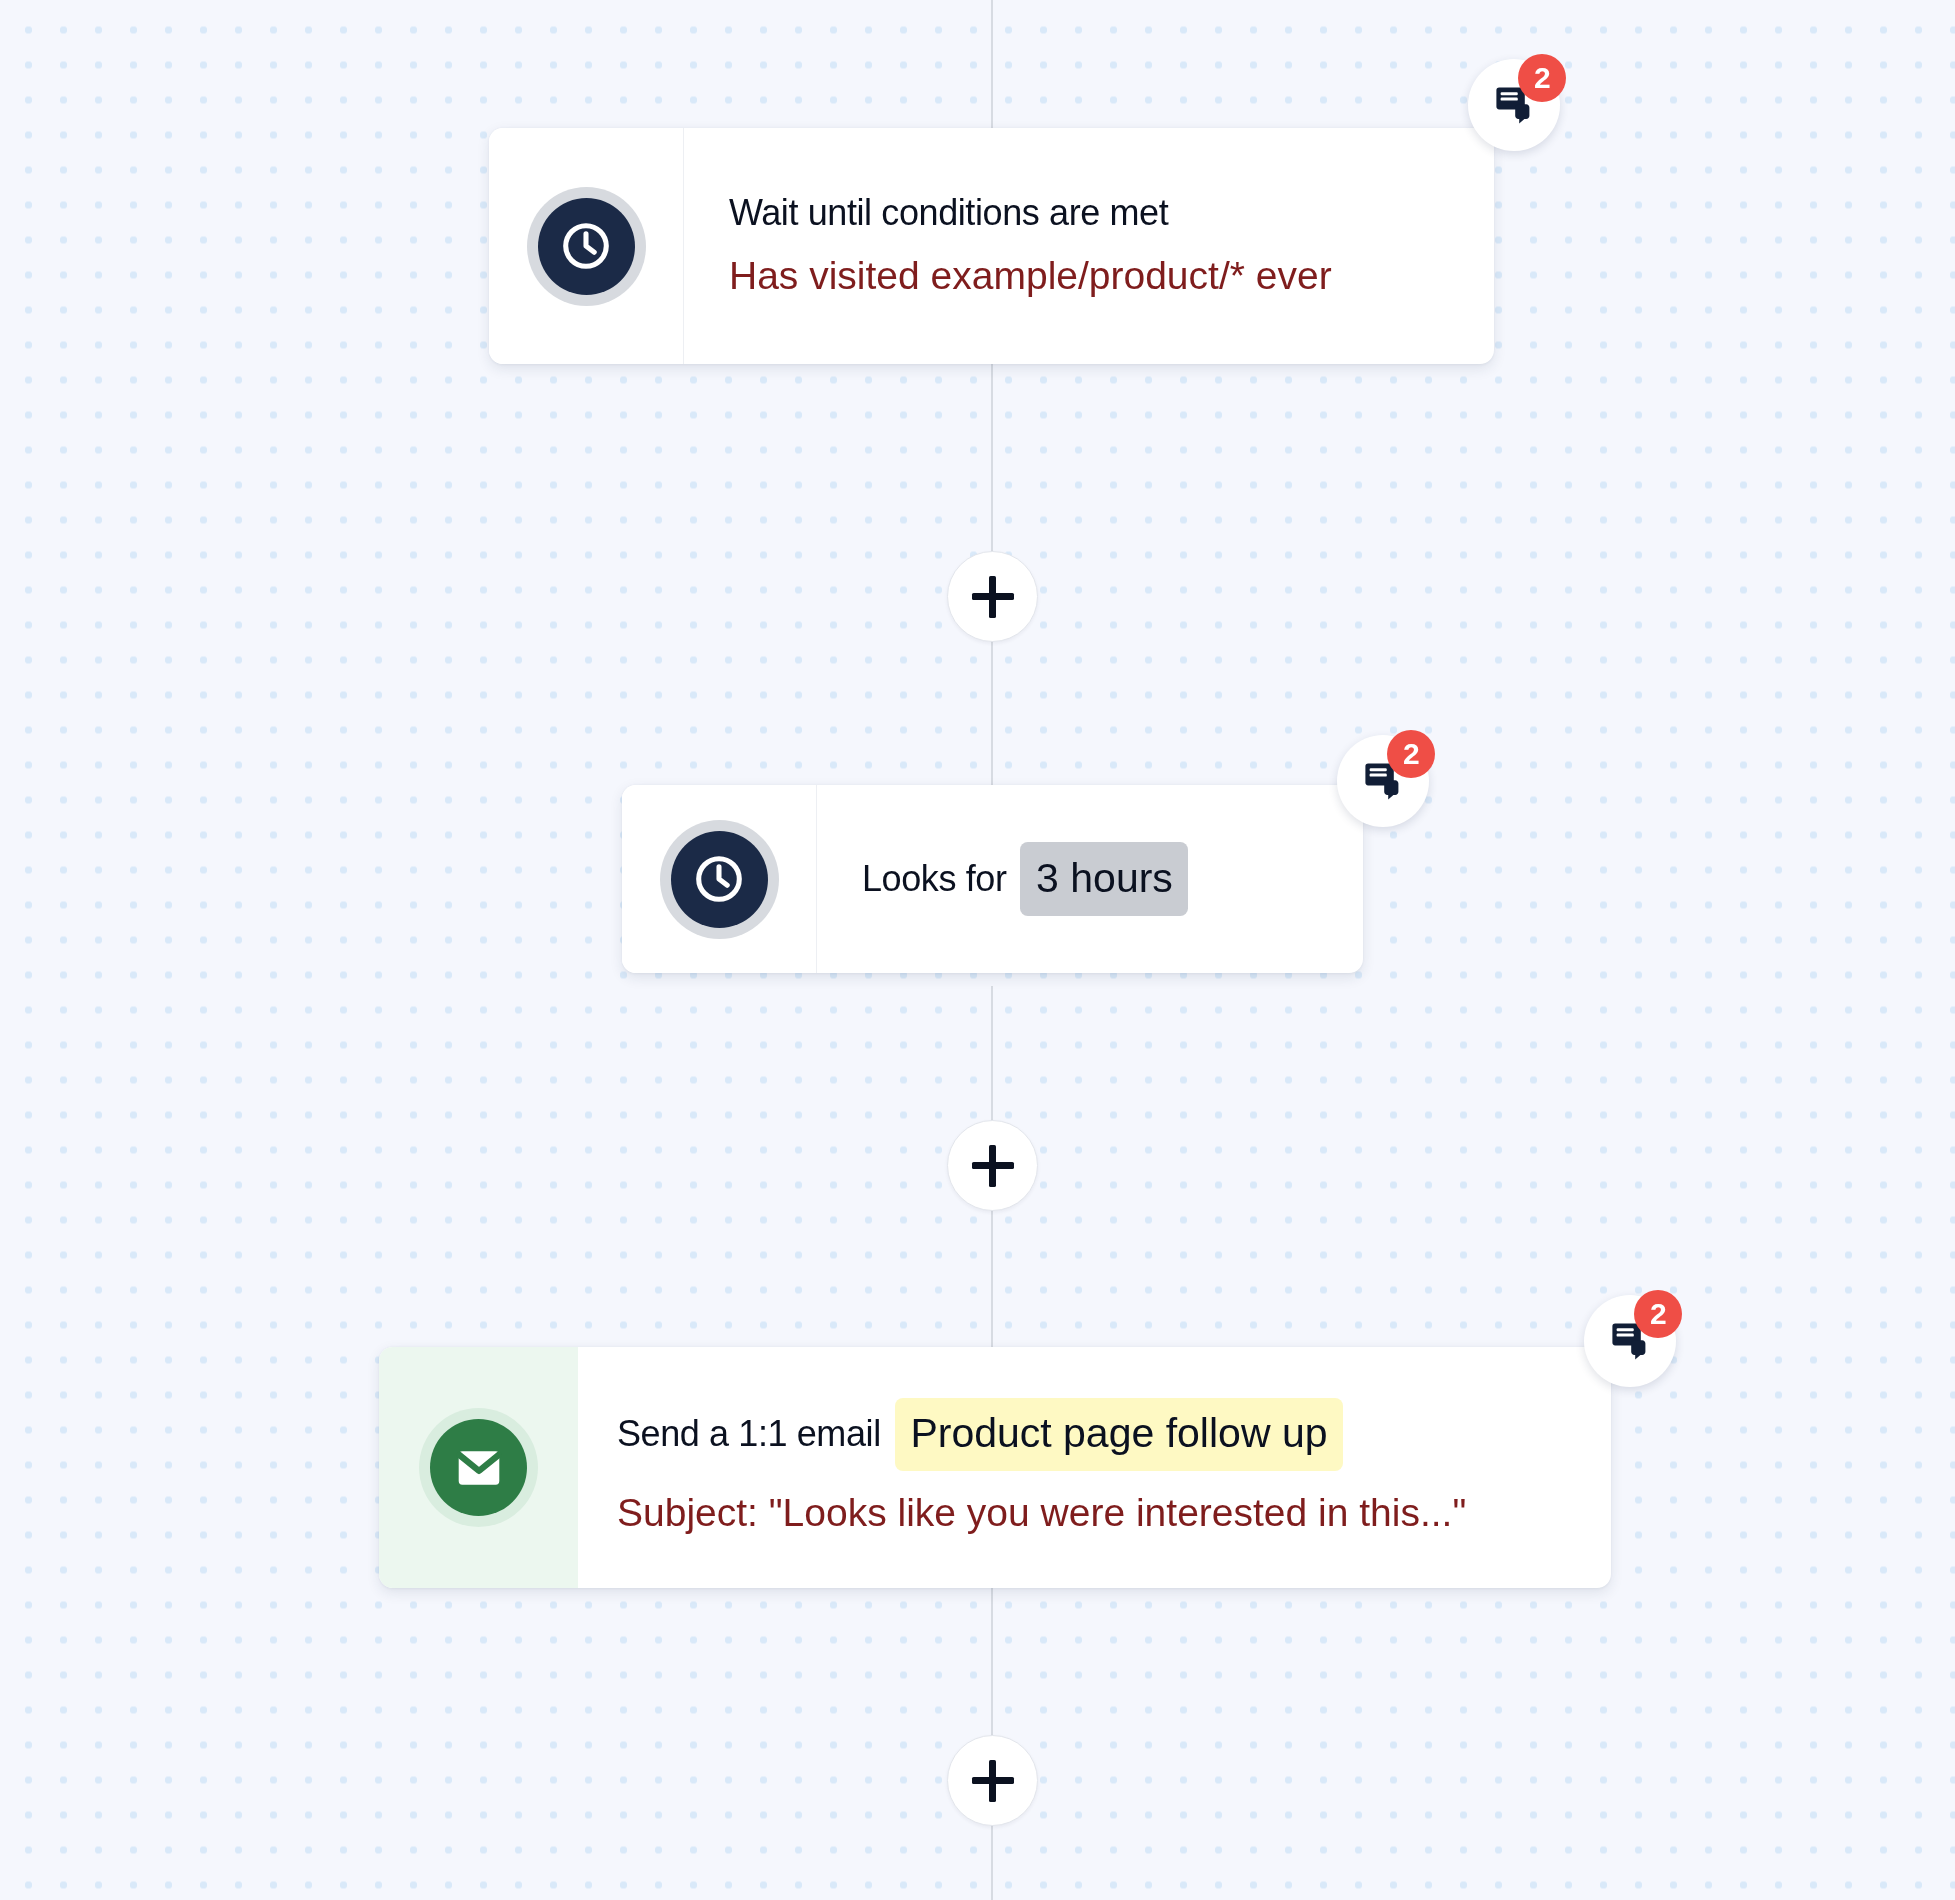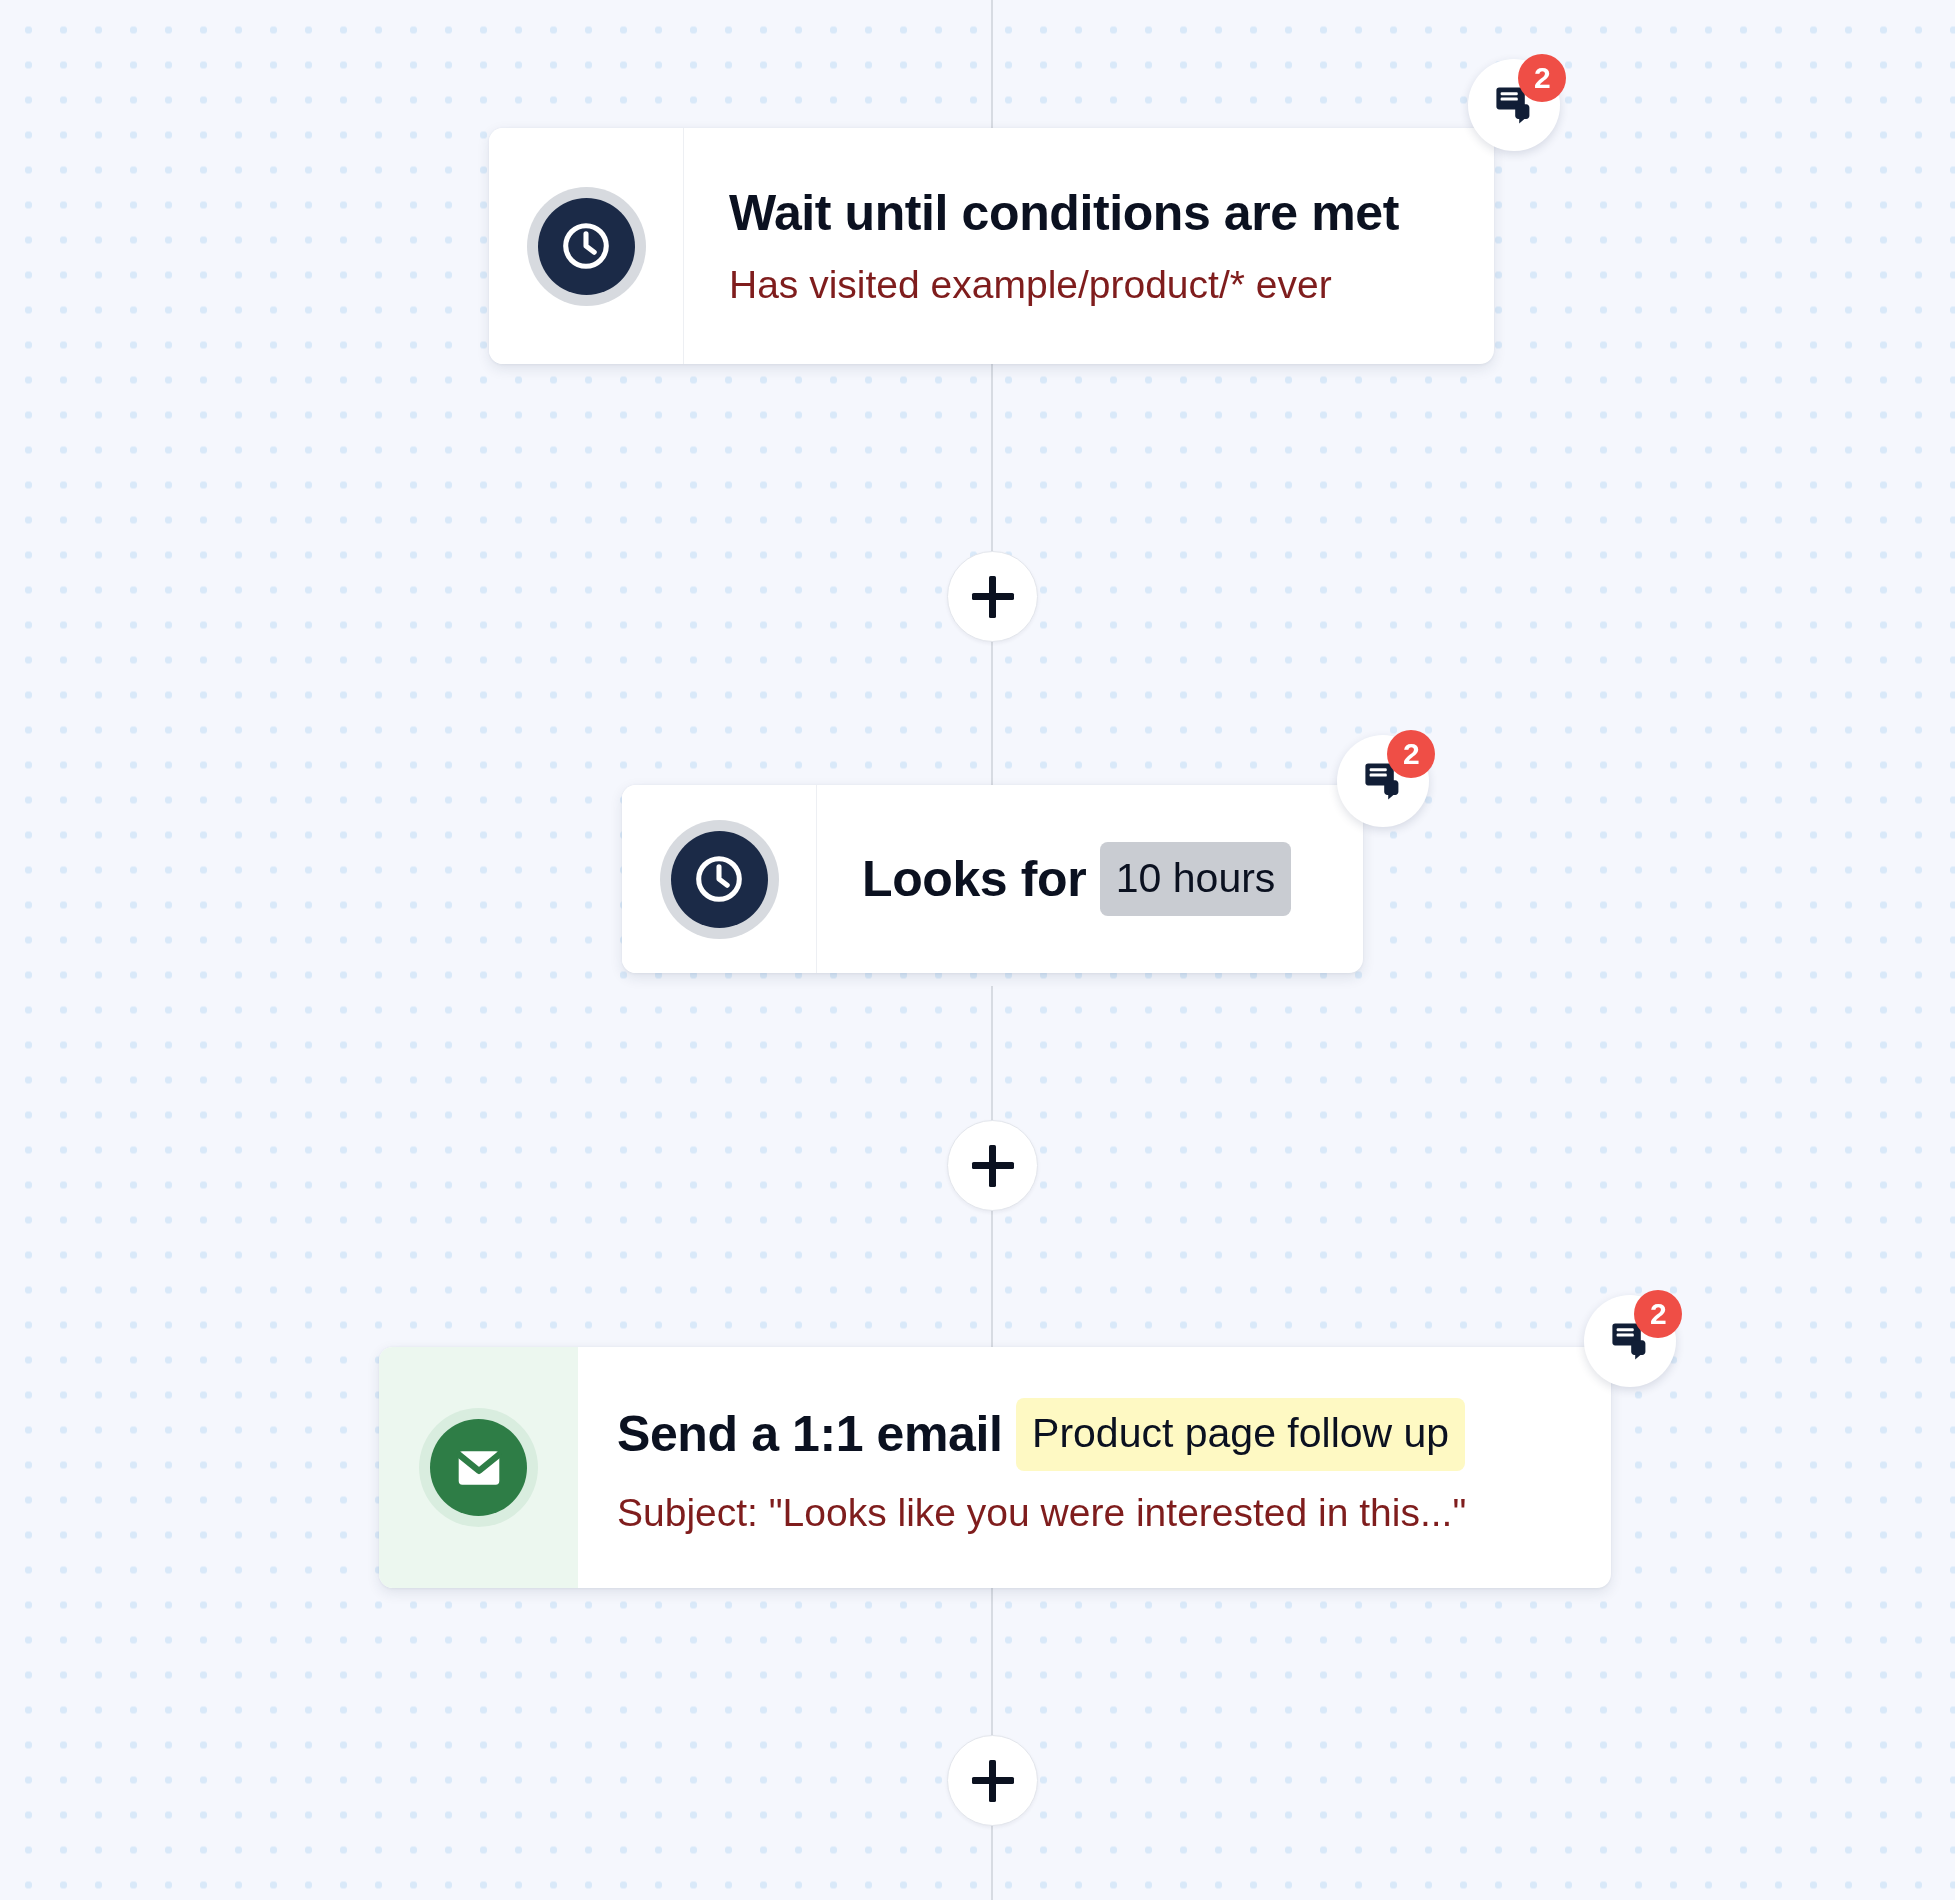--- a/index.html
+++ b/index.html
@@ -116,22 +116,22 @@
     padding: 0 36px 0 45px;
   }
 
   .node-title-row {
     display: flex;
     align-items: center;
     flex-wrap: nowrap;
     white-space: nowrap;
   }
   .node-title {
-    font-size: 50px;
-    font-weight: bold;
+    font-size: 36px;
+    font-weight: normal;
     color: #0B1120;
     letter-spacing: -0.4px;
     line-height: 1.18;
   }
   .node-sub {
     font-size: 39px;
     font-weight: normal;
     color: #7f1d1d;
     line-height: 1.2;
     margin-top: 19px;
@@ -236,21 +236,21 @@
             <circle cx="12" cy="12" r="8.4" fill="none" stroke="#FFFFFF" stroke-width="2.1"></circle>
             <path d="M12 6.9 L12 12 L15.4 14.6" fill="none" stroke="#FFFFFF" stroke-width="2.1" stroke-linecap="round" stroke-linejoin="round"></path>
           </svg>
         </div>
       </div>
     </div>
 
     <div class="node-body">
       <div class="node-title-row">
         <span class="node-title">Looks for</span>
-        <span class="chip gray">10 hours</span>
+        <span class="chip gray">3 hours</span>
       </div>
     </div>
 
     <div class="comment-badge" style="left:715px; top:-50px;">
       <svg width="48" height="48" viewBox="0 0 24 24" aria-hidden="true">
         <path d="M3.2 4.6a1.4 1.4 0 0 1 1.4-1.4h11.4a1.4 1.4 0 0 1 1.4 1.4v8.2a1.4 1.4 0 0 1-1.4 1.4H4.6a1.4 1.4 0 0 1-1.4-1.4z" fill="#111E36"></path>
         <rect x="5.3" y="5.6" width="8.6" height="1.5" rx="0.6" fill="#FFFFFF"></rect>
         <rect x="5.3" y="8.3" width="8.6" height="1.5" rx="0.6" fill="#FFFFFF"></rect>
         <path d="M14.2 11.6h3.9c.9 0 1.6.7 1.6 1.6v4.2c0 .9-.7 1.6-1.6 1.6h-.9l-2.6 2.3v-2.3h-.4c-.9 0-1.6-.7-1.6-1.6v-4.2c0-.9.7-1.6 1.6-1.6z" fill="#111E36"></path>
       </svg>

